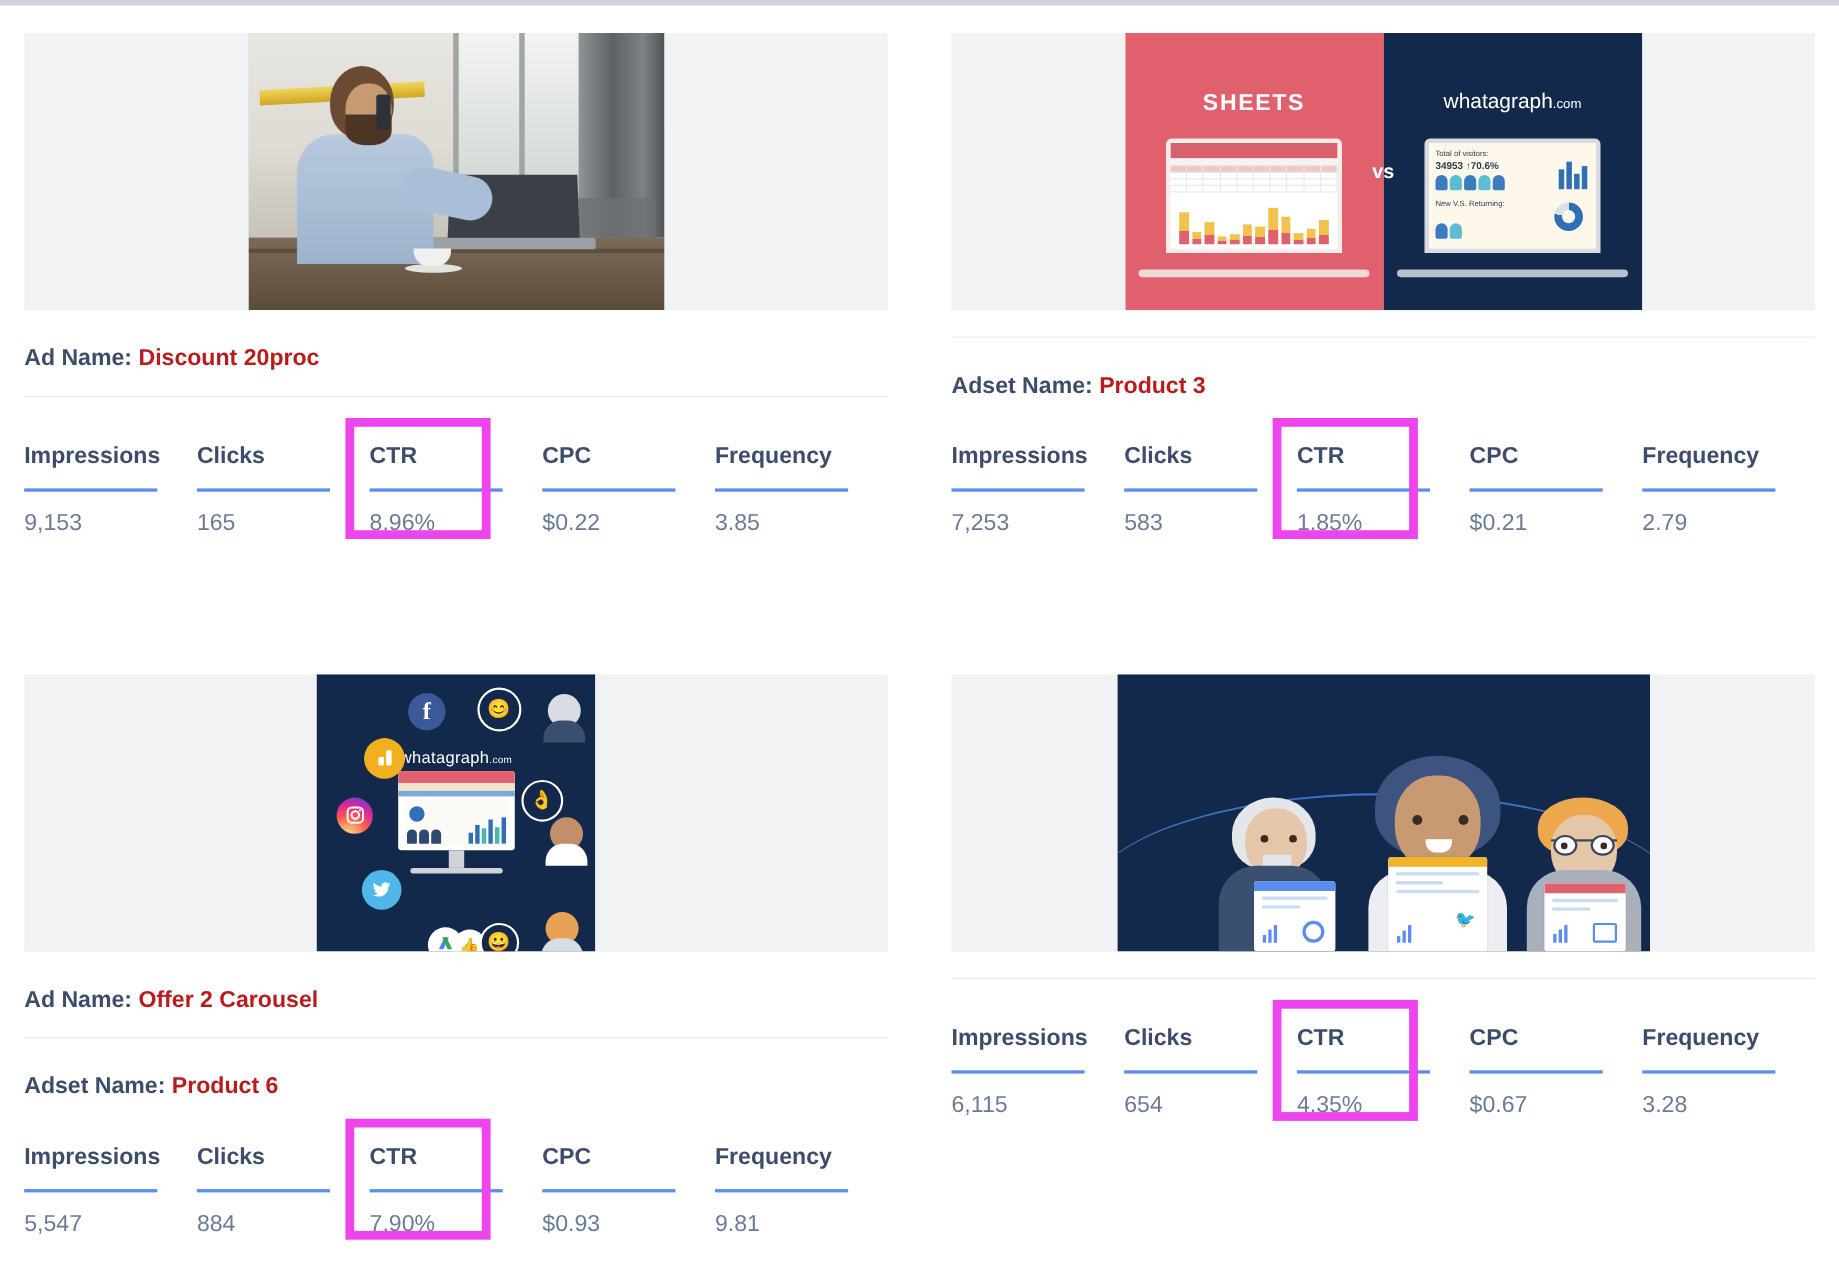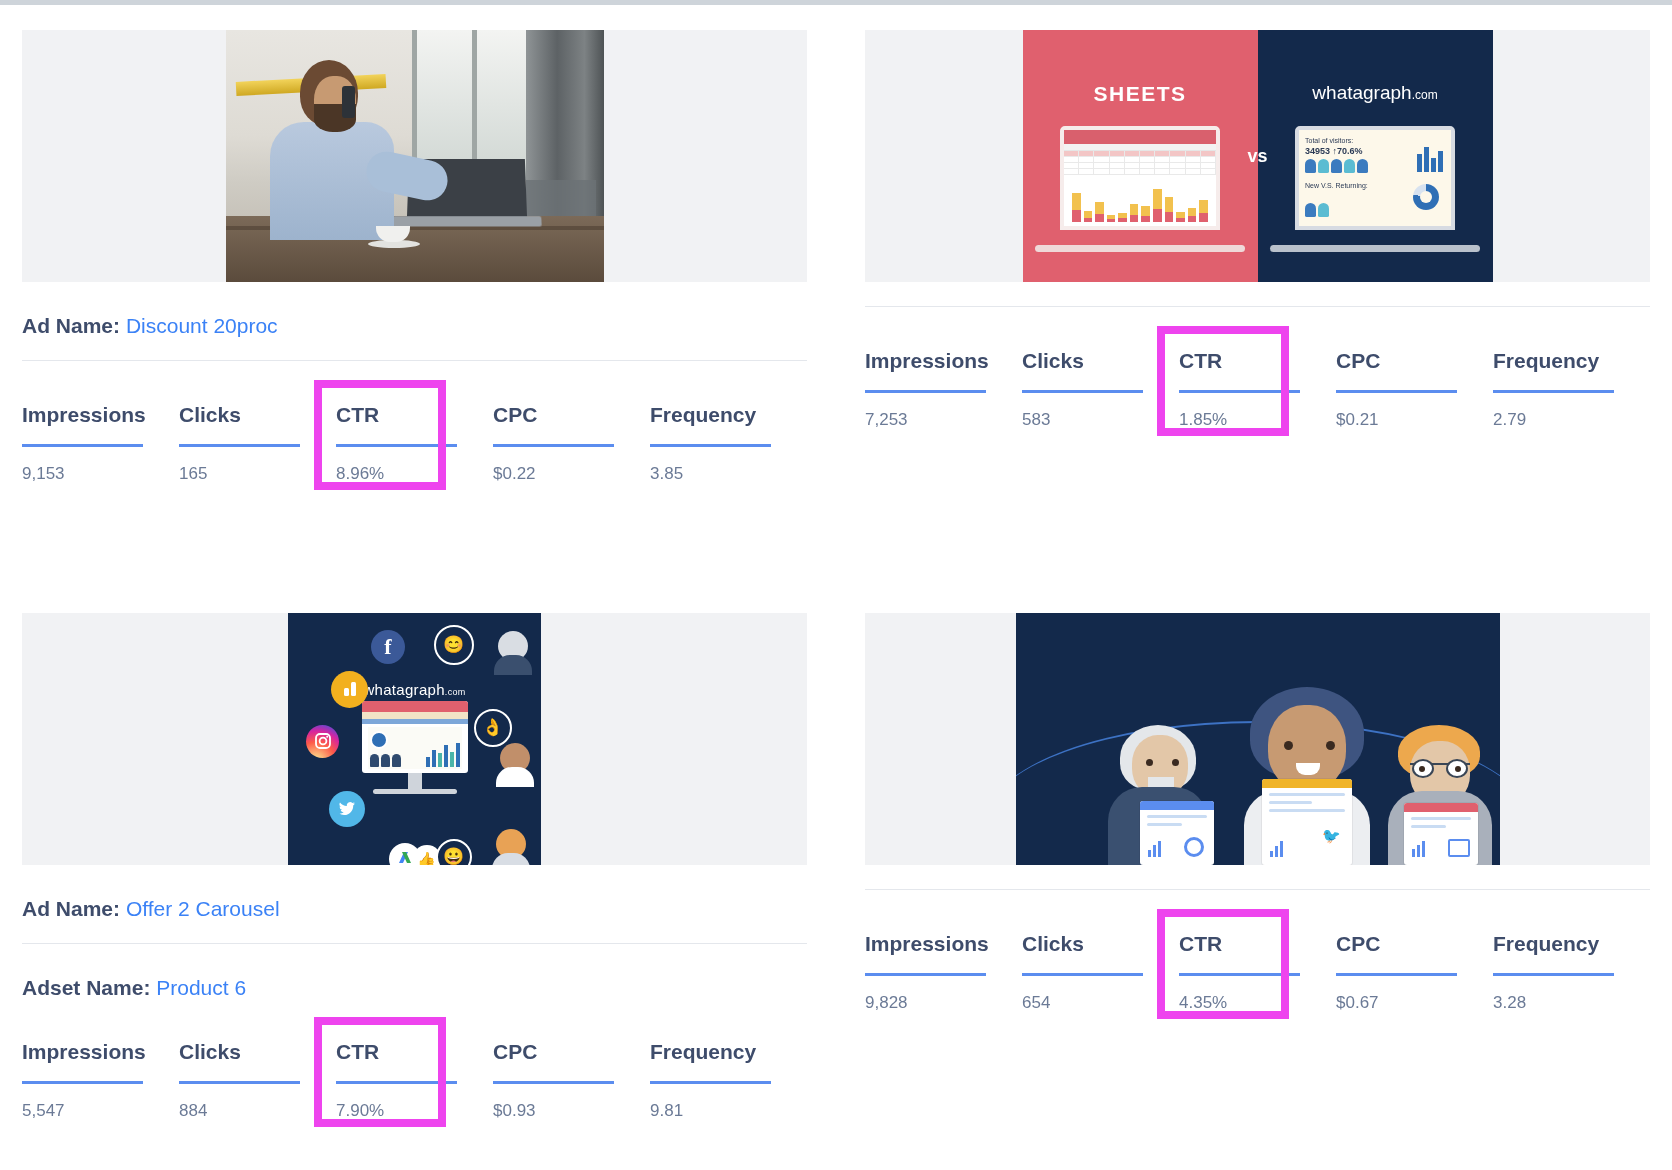--- a/index.html
+++ b/index.html
@@ -32,21 +32,21 @@
     overflow: hidden;
   }
   .hero-inner { height: 252px; position: relative; overflow: hidden; }
 
   
   .label-row {
     font-size: 21px; line-height: 1; color: #5b6b8c;
     padding-top: 33px; white-space: nowrap;
   }
   .label-row b { color: #3e4c6b; font-weight: bold; }
-  .label-row span.val { color: #3b82f6; font-weight: normal; }
+  .label-row span.val { color: #b91c1c; font-weight: bold; }
   .divider {
     margin-top: 24px; height: 1px; background: #e4e7ec; width: 100%;
   }
 
   
   .metrics {
     margin-top: 43px;
     display: grid;
     grid-template-columns: repeat(5, 1fr);
     position: relative;
@@ -54,21 +54,21 @@
   .metric { position: relative; padding-right: 16px; }
   .metric .m-head {
     font-size: 21px; font-weight: bold; color: #3e4c6b;
     line-height: 1; white-space: nowrap;
   }
   .metric .m-rule {
     margin-top: 19px; height: 3px; background: #5b8def;
     margin-right: 20px;
   }
   .metric .m-val {
-    margin-top: 18px; font-size: 17px; color: #6b7a96; line-height: 1;
+    margin-top: 18px; font-size: 21px; color: #6b7a96; line-height: 1;
     white-space: nowrap;
   }
   .ctr-highlight {
     position: absolute;
     left: -22px; top: -24px;
     width: 132px; height: 110px;
     border: 8px solid #ee44ee;
     pointer-events: none;
   }
 
@@ -402,20 +402,24 @@
                 <div class="a2-donut"></div>
               </div>
             </div>
           </div>
           <div class="a2-base dark"></div>
         </div>
         <div class="a2-vs">vs</div>
       </div>
     </div>
     <div class="divider"></div>
+    <div class="label-row">
+      <b>Adset Name:</b>
+      <span class="val">Product 3</span>
+    </div>
     <div class="metrics">
       <div class="metric">
         <div class="m-head">Impressions</div>
         <div class="m-rule"></div>
         <div class="m-val">7,253</div>
       </div>
       <div class="metric">
         <div class="m-head">Clicks</div>
         <div class="m-rule"></div>
         <div class="m-val">583</div>
@@ -613,21 +617,21 @@
             </div>
           <div class="img"></div>
         </div>
       </div>
     </div>
     <div class="divider"></div>
     <div class="metrics">
       <div class="metric">
         <div class="m-head">Impressions</div>
         <div class="m-rule"></div>
-        <div class="m-val">9,828</div>
+        <div class="m-val">6,115</div>
       </div>
       <div class="metric">
         <div class="m-head">Clicks</div>
         <div class="m-rule"></div>
         <div class="m-val">654</div>
       </div>
       <div class="metric">
         <div class="ctr-highlight"></div>
         <div class="m-head">CTR</div>
         <div class="m-rule"></div>

